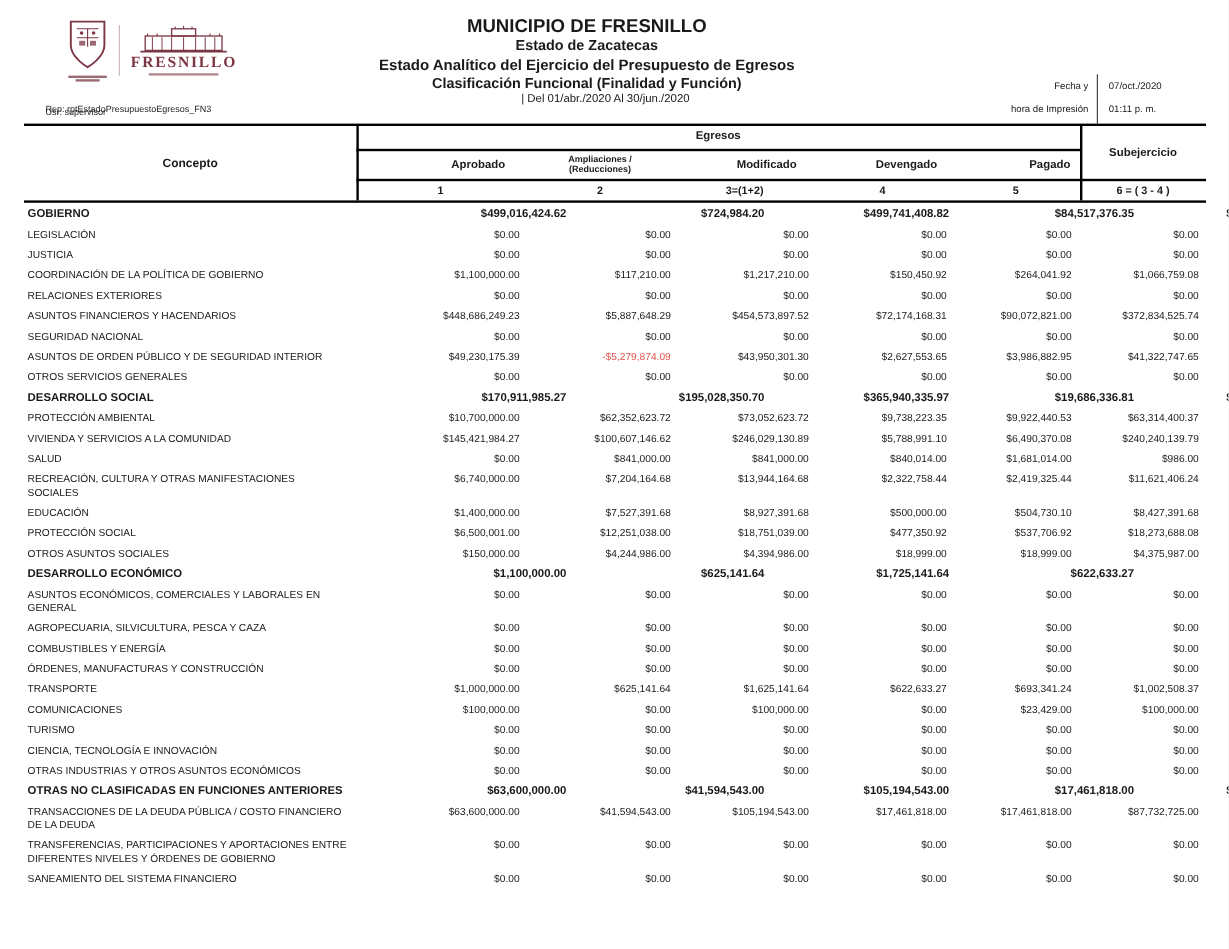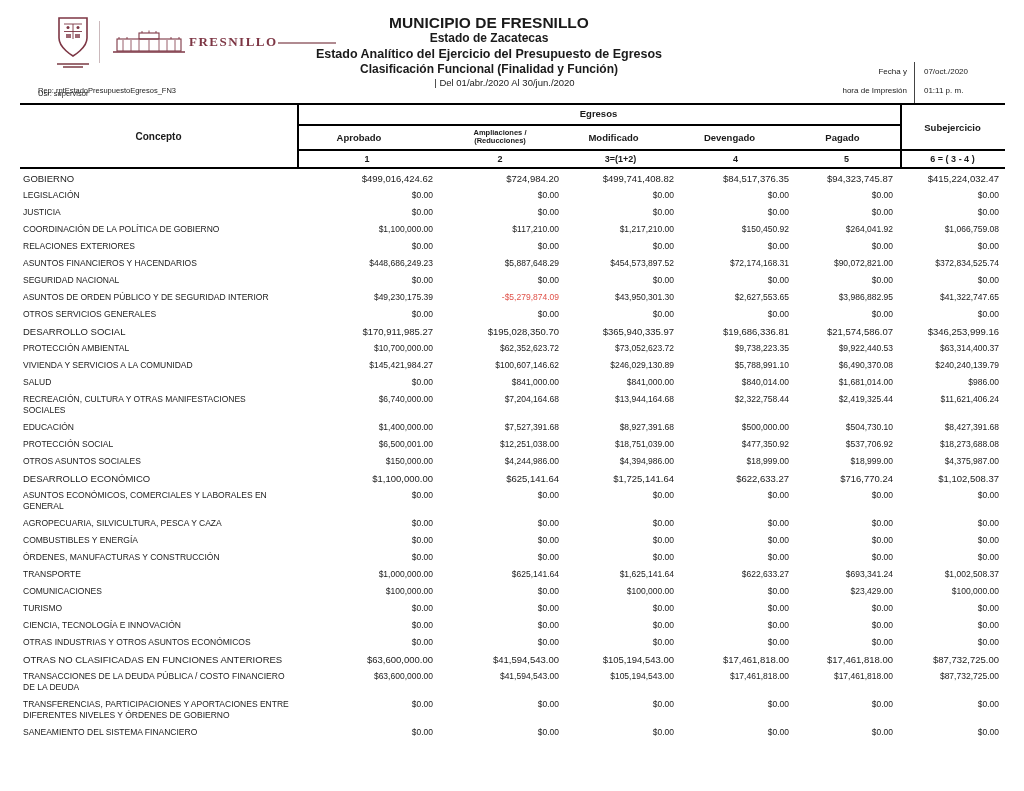--- a/index.html
+++ b/index.html
@@ -8,21 +8,21 @@
     font-family:"Liberation Sans", sans-serif; color:#1a1a1a; overflow:hidden;
     margin:0 auto;
   }
 
   
   .logo-block { position:absolute; left:56px; top:16px; display:flex; align-items:center; gap:9px; }
   .shield-col { display:flex; flex-direction:column; align-items:center; gap:1px; }
   .shield-col .bar1 { width:32px; height:2px; background:#9b6b72; margin-top:2px; }
   .shield-col .bar2 { width:20px; height:2px; background:#9b6b72; }
   .logo-divider { width:1px; height:42px; background:#cbb9bc; }
-  .building-col { display:flex; flex-direction:row; align-items:center; }
+  .building-col { display:flex; flex-direction:column; align-items:center; }
   .brand-word { font-family:"Liberation Serif", serif; font-size:13px; letter-spacing:1.5px; color:#7d3644; font-weight:bold; margin-top:-1px; }
   .brand-tag { width:58px; height:2px; background:#b08a90; margin-top:1px; }
 
   .titles { position:absolute; left:0; right:46px; top:14px; text-align:center; }
   .t1 { font-size:15.5px; font-weight:bold; line-height:17px; }
   .t2 { font-size:12px; font-weight:bold; line-height:15px; }
   .t3 { font-size:12.5px; font-weight:bold; line-height:16px; }
   .t4 { font-size:12px; font-weight:bold; line-height:14px; }
   .t5 { font-size:9.5px; line-height:13px;padding-left:31px; }
 
@@ -42,37 +42,37 @@
   .thead { position:relative; height:62px; border-top:2px solid #000; border-bottom:2px solid #000; font-weight:bold; box-sizing:content-box; }
   .concepto-h { position:absolute; left:0; top:0; width:277px; height:62px; display:flex; align-items:center; justify-content:center; font-size:10px; }
   .egresos-h { position:absolute; left:277px; top:0; width:603px; height:19px; text-align:center; font-size:9.5px; line-height:18px; }
   .sub-h { position:absolute; left:880px; top:0; width:105px; height:44px; display:flex; align-items:center; justify-content:center; font-size:9.5px; }
   .vline { position:absolute; top:0; width:1.5px; height:62px; background:#000; }
   .vline.v1 { left:277px; } .vline.v2 { left:880px; }
   .hline1 { position:absolute; left:277px; top:19px; width:603px; height:1.5px; background:#000; }
   .hline2 { position:absolute; left:277px; top:44px; width:708px; height:1.5px; background:#000; }
 
   .collabels { position:absolute; left:277px; top:20px; width:603px; height:24px; display:grid; grid-template-columns:140px 126px 115px 115px 107px; align-items:center; font-size:9.5px; }
-  .clabel.r { text-align:center; }
+  .clabel.r { text-align:right; }
   .clabel.pr16 { padding-right:16px; } .clabel.pr14 { padding-right:14px; }
   .clabel.pr12 { padding-right:12px; } .clabel.pr8 { padding-right:8px; }
   .clabel.amp { display:flex; align-items:center; justify-content:center; }
   .clabel.amp span { display:block; max-width:72px; text-align:center; font-size:7.5px; line-height:8.5px; }
 
   .numrow { position:absolute; left:277px; top:46px; width:708px; height:16px; display:grid; grid-template-columns:140px 126px 115px 115px 107px 105px; align-items:center; font-size:9px; }
   .numrow div { text-align:center; }
 
   .tbody { padding-top:1px; }
   .trow { display:grid; grid-template-columns:277px 140px 126px 115px 115px 107px 105px; padding:3px 0; }
   .cell { font-size:8.5px; line-height:11px; }
   .cell.concepto { padding-left:3px; max-width:270px; box-sizing:border-box; }
   .cell.val { text-align:right; padding-right:4px; }
   .trow .cell.val:nth-child(6) { padding-right:7px; }
   .trow .cell.val:nth-child(7) { padding-right:6px; }
-  .trow.bold { font-weight:normal; }
+  .trow.bold { font-weight:bold;gap:39px; }
   .trow.bold .cell { font-size:9.5px; }
   .cell.val.negative { color:#e0524a; }
 </style>
 </head>
 <body>
 
 <div class="page">
 
   <div class="logo-block">
     <div class="shield-col">

